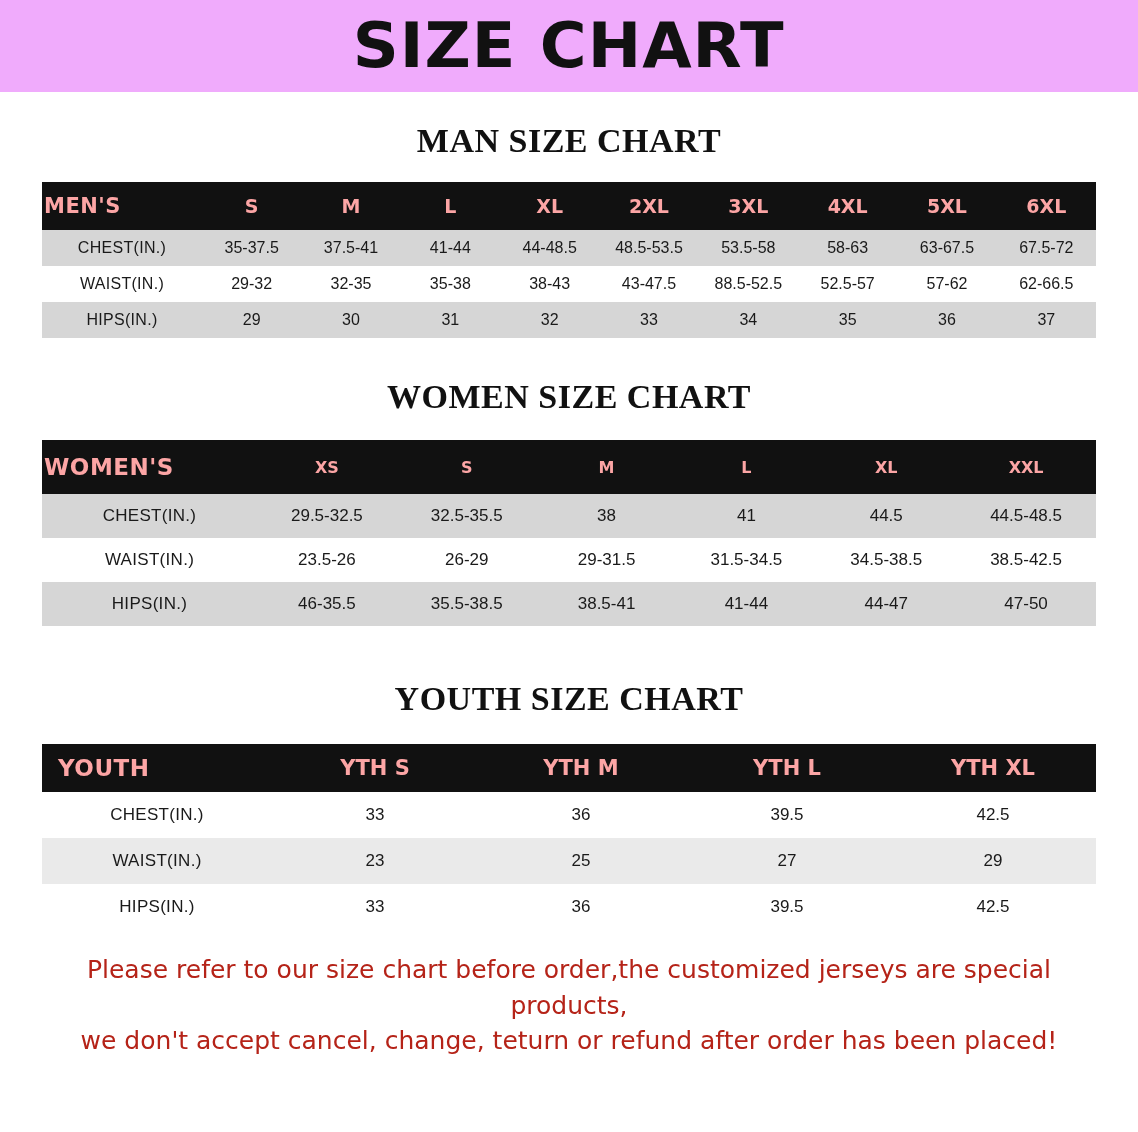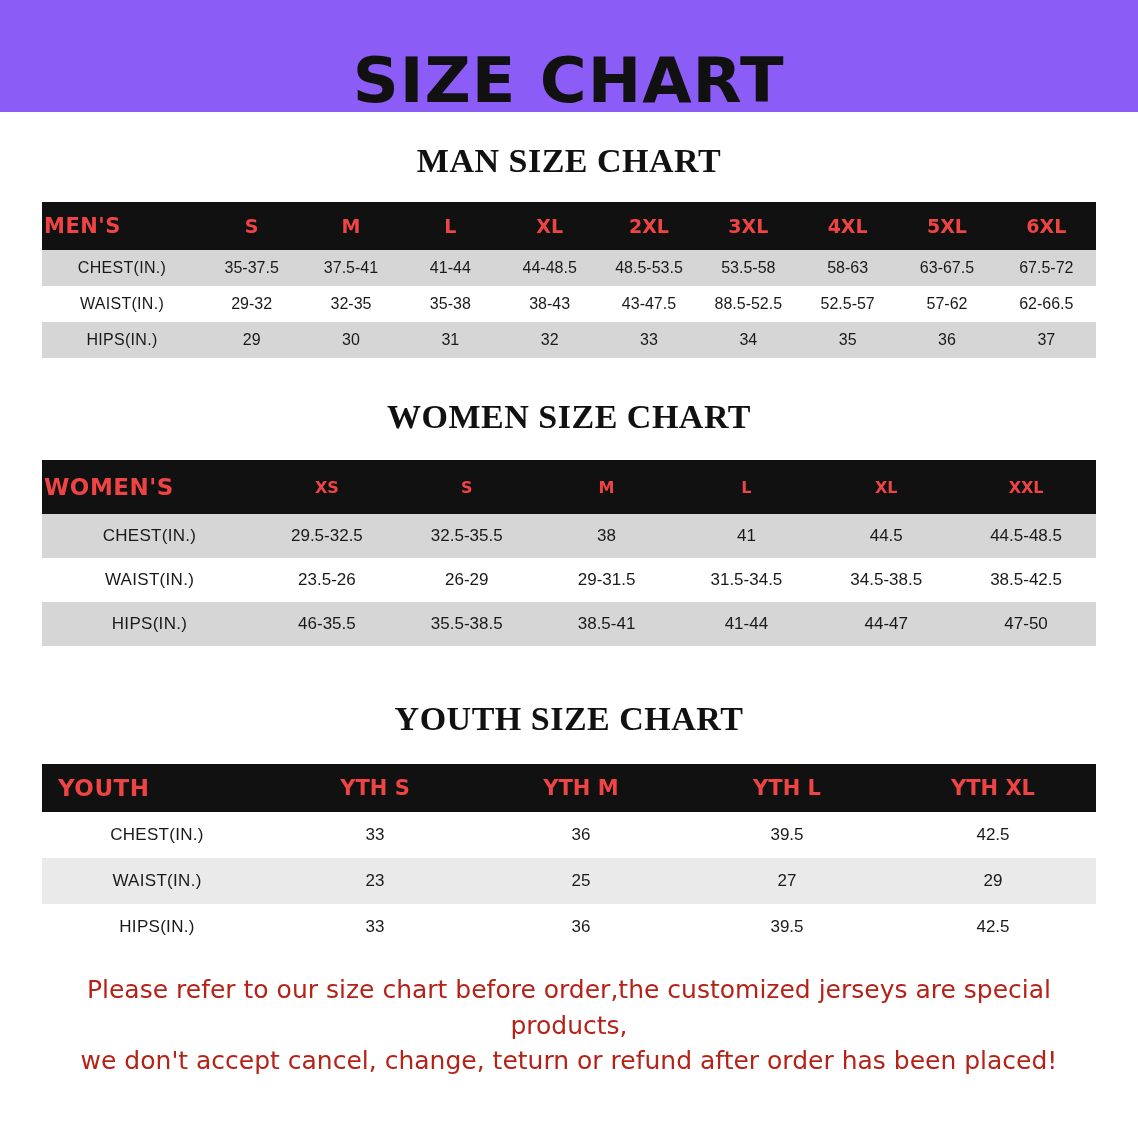--- a/index.html
+++ b/index.html
@@ -12,24 +12,24 @@
     width: 1138px;
     height: 1132px;
     font-family: "Liberation Sans", sans-serif;
     color: #111111;
     overflow: hidden;
   }
 
   
   .banner {
     width: 100%;
-    height: 112px;
-    background: #8b5cf6;
+    height: 92px;
+    background: #f0abfc;
     display: flex;
-    align-items: flex-end;
+    align-items: center;
     justify-content: center;
   }
   .banner-title {
     font-family: "DejaVu Sans", sans-serif;
     font-weight: bold;
     font-size: 62px;
     letter-spacing: 1px;
     color: #111111;
     line-height: 1;
     transform: scaleX(1.03);
@@ -52,21 +52,21 @@
   .table-wrap {
     margin: 0 42px;
   }
   table {
     width: 100%;
     border-collapse: collapse;
     table-layout: fixed;
   }
   thead tr {
     background: #111111;
-    color: #ef4444;
+    color: #fca5a5;
   }
   thead th {
     font-family: "DejaVu Sans", sans-serif;
     font-weight: bold;
     font-size: 19px;
     padding: 11px 2px;
     text-align: center;
     white-space: nowrap;
   }
   thead th.rowhead {

